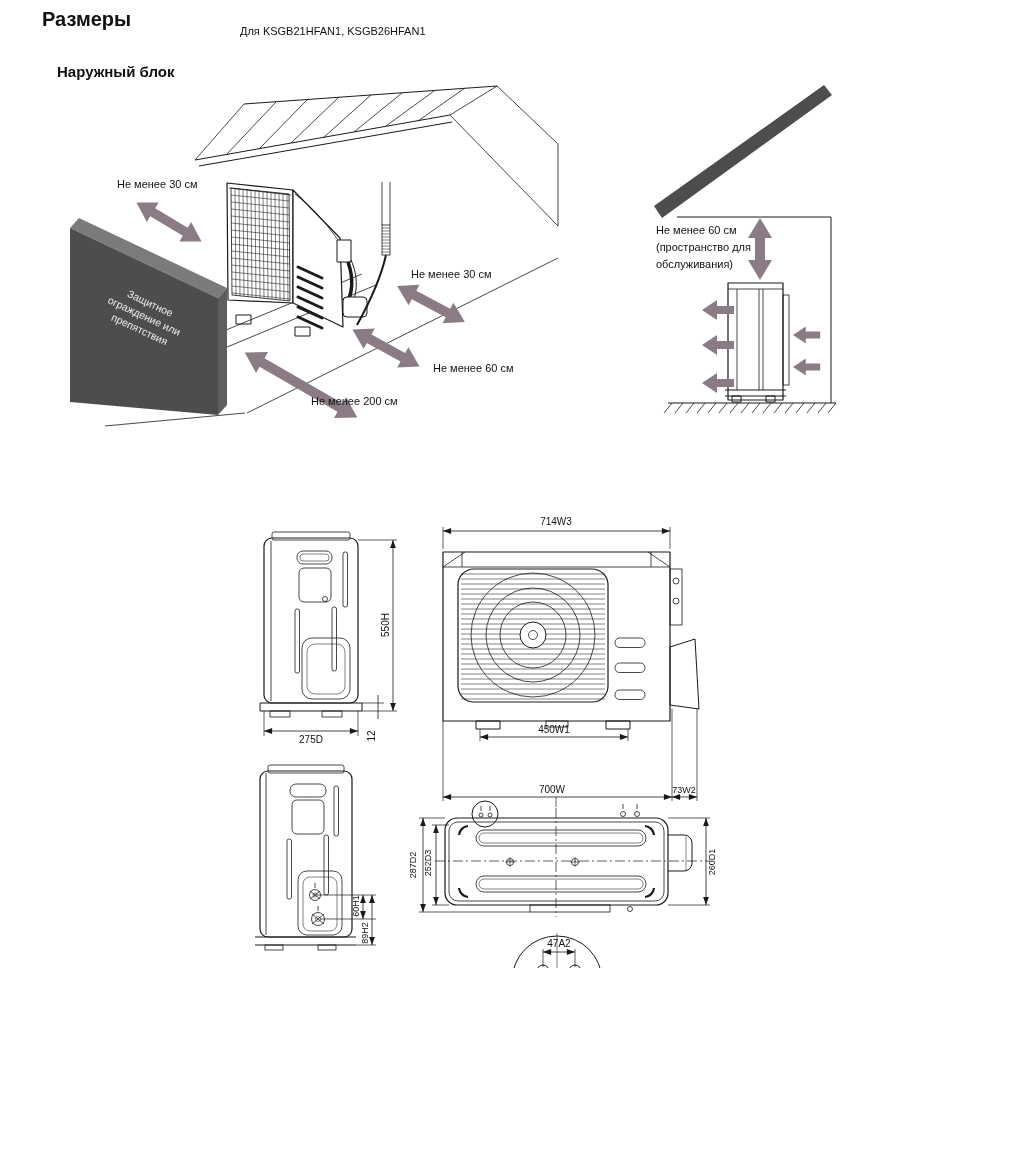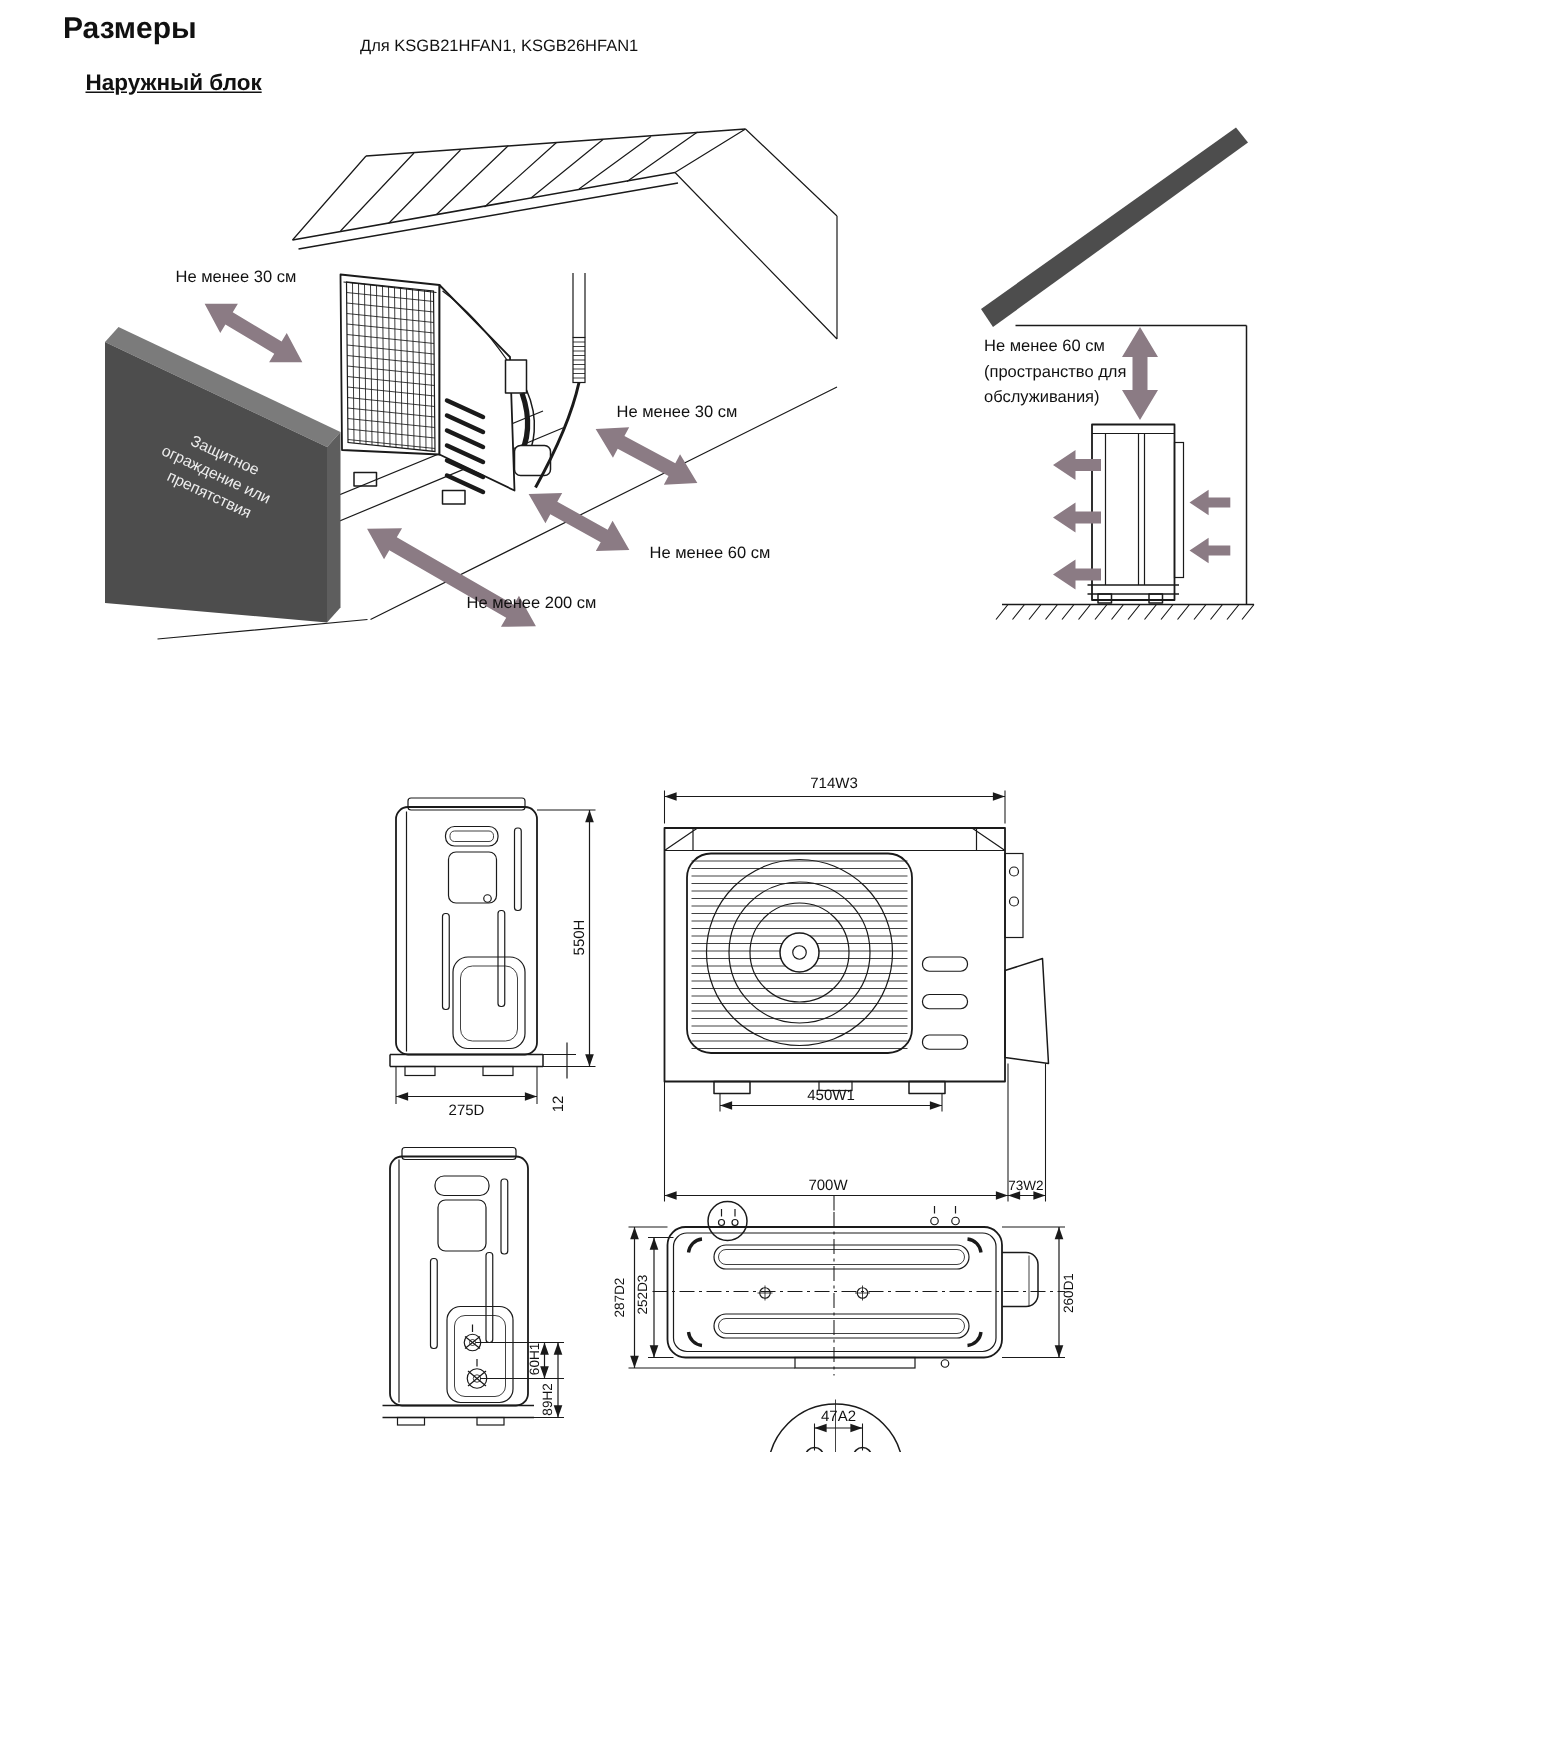--- a/index.html
+++ b/index.html
@@ -28,21 +28,21 @@
   .wht{fill:#fff;}
   .slabtxt{font:10.5px "Liberation Sans",sans-serif;fill:#ededed;}
 </style>
 </head>
 <body>
 
 <div class="page">
 
   <div class="abs title" style="left:42px;top:8px;">Размеры</div>
   <div class="abs subtitle" style="left:240px;top:25px;">Для KSGB21HFAN1, KSGB26HFAN1</div>
-  <div class="abs section" style="left:57px;top:47px;text-decoration:underline;">Наружный блок</div>
+  <div class="abs section" style="left:57px;top:63px;">Наружный блок</div>
 
   <svg class="abs" style="left:55px;top:82px;" width="510" height="372" viewBox="0 0 510 372">
     <defs>
       <path id="da" d="M-40,0L-20,-12L-20,-5L20,-5L20,-12L40,0L20,12L20,5L-20,5L-20,12Z"></path>
       <path id="dal" d="M-65,0L-45,-12L-45,-5L45,-5L45,-12L65,0L45,12L45,5L-45,5L-45,12Z"></path>
     </defs>
 
     <g>
       <path class="s1" d="M140,78L395,33M144,84L397,40M189,22L442,4"></path>
       <path class="s08" d="M140,78L189,22M172,72L221,20M204,67L252,18M236,61L284,15M268,56L316,13M299,50L347,11M331,44L379,9M363,39L410,6M395,33L442,4"></path>

